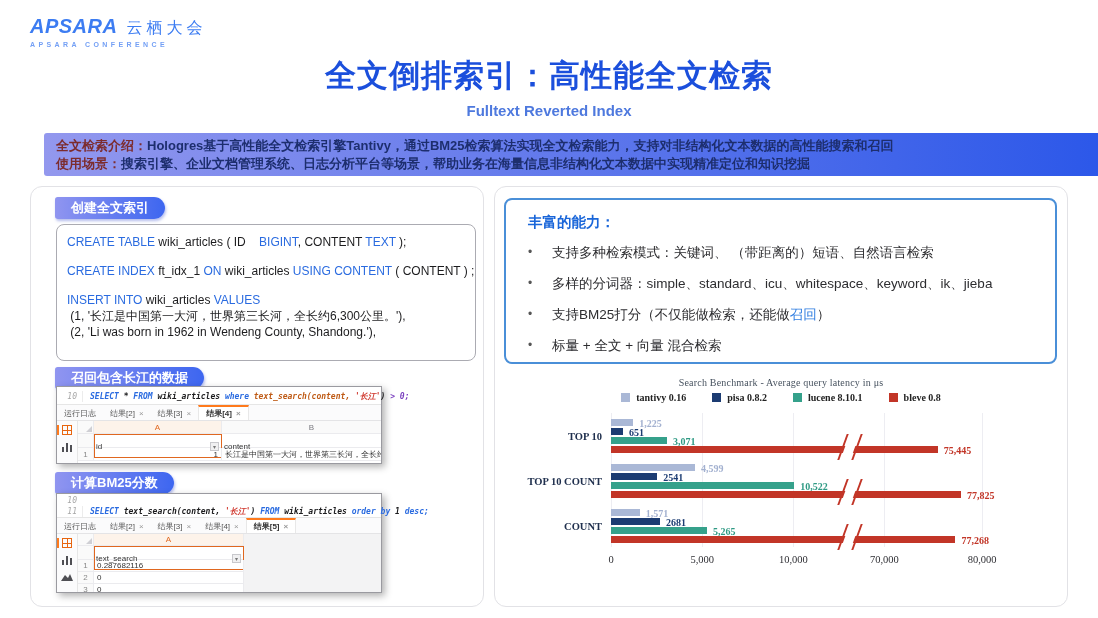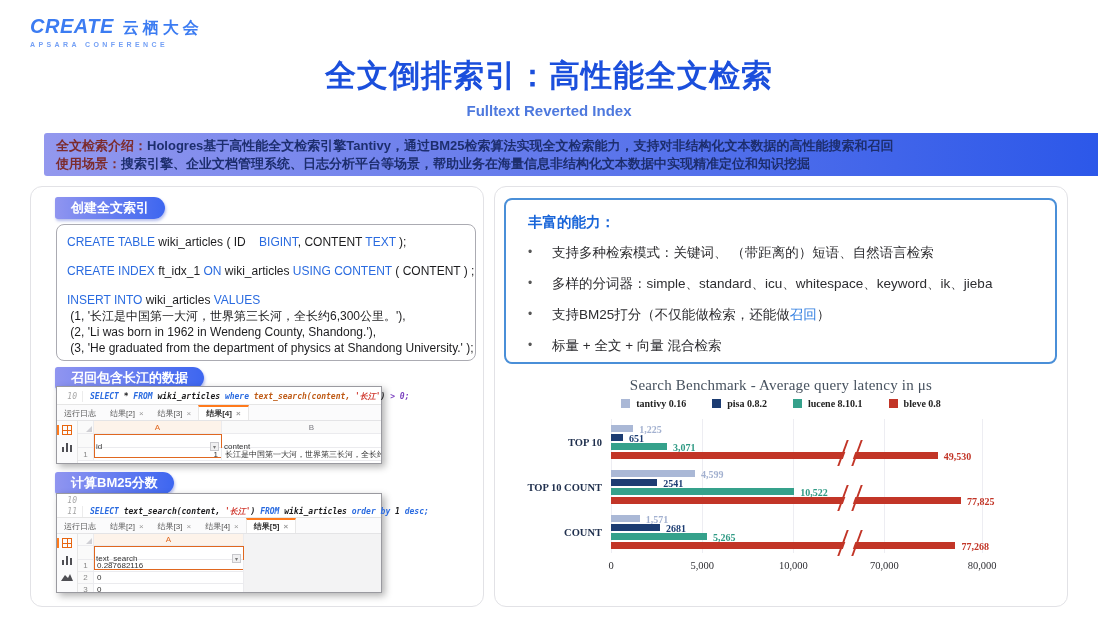--- a/index.html
+++ b/index.html
@@ -3,21 +3,21 @@
 <meta charset="utf-8">
 <style>
   html,body{margin:0;padding:0;background:#fff;}
   .slide{position:relative;width:1098px;height:618px;background:#fff;overflow:hidden;
          font-family:"Liberation Sans","DejaVu Sans",sans-serif;}
 
   
   .logo{position:absolute;left:30px;top:15px;}
   .logo-row{display:flex;align-items:baseline;gap:9px;color:#3c7cf2;}
   .logo-brand{font-size:20px;font-weight:800;font-style:italic;letter-spacing:.5px;}
-  .logo-cn{font-size:16px;font-weight:700;letter-spacing:4px;}
+  .logo-cn{font-size:16px;font-weight:400;letter-spacing:4px;}
   .logo-sub{font-size:7px;letter-spacing:3.4px;color:#74a0f5;margin-top:2px;font-weight:600;}
 
   
   .title{position:absolute;top:55px;left:0;right:0;text-align:center;
          font-size:31px;font-weight:800;color:#1b4fdc;letter-spacing:1px;}
   .subtitle{position:absolute;top:102px;left:0;right:0;text-align:center;
          font-size:15px;color:#4e79de;font-weight:600;}
 
   
   .banner{position:absolute;left:44px;top:133px;width:1066px;height:43px;border-radius:3px;
@@ -92,21 +92,21 @@
   .cap-box{position:absolute;left:9px;top:11px;width:553px;height:166px;border:2px solid #4a8fd8;
            border-radius:8px;background:#fff;box-sizing:border-box;padding:13px 10px 0 22px;}
   .cap-title{color:#1a66d9;font-weight:800;font-size:14.5px;margin-bottom:11px;}
   .cap-bullet{display:flex;font-size:13.5px;color:#2d2d30;margin-bottom:12px;line-height:19px;}
   .cap-dot{width:24px;color:#555;flex:none;font-size:12px;}
   .link{color:#2f7de1;}
 
   
   .chart{position:absolute;left:24px;top:190px;width:524px;height:220px;
          font-family:"Liberation Serif","DejaVu Serif",serif;}
-  .chart-title{text-align:center;font-size:15px;color:#47525f;letter-spacing:.2px;}
+  .chart-title{text-align:center;font-size:10px;color:#47525f;letter-spacing:.2px;}
   .legend{display:flex;justify-content:center;gap:26px;margin-top:4px;font-size:10px;
           font-weight:700;color:#222;align-items:center;}
   .legend-item{display:flex;align-items:center;}
   .sw{width:9px;height:9px;display:inline-block;margin-right:6px;}
   .plot{position:relative;margin:16px 38px 0 92px;height:124px;}
   .gl{position:absolute;top:-6px;bottom:-4px;width:1px;background:#ededf2;}
   .bar-group{position:relative;height:34px;margin-bottom:11px;}
   .cat{position:absolute;right:100%;margin-right:9px;top:50%;transform:translateY(-50%);
        font-weight:700;font-size:10.5px;color:#20304e;white-space:nowrap;}
   .bar-row{position:relative;height:7px;margin-bottom:2px;}
@@ -119,21 +119,21 @@
   .axis{position:relative;height:14px;margin-top:9px;}
   .tick{position:absolute;transform:translateX(-50%);font-size:10.5px;color:#2e2e33;top:0;white-space:nowrap;}
 </style>
 </head>
 <body>
 
 <div class="slide">
 
   <div class="logo">
     <div class="logo-row">
-      <span class="logo-brand">CREATE</span>
+      <span class="logo-brand">APSARA</span>
       <span class="logo-cn">云栖大会</span>
     </div>
     <div class="logo-sub">APSARA CONFERENCE</div>
   </div>
 
   <div class="title">全文倒排索引：高性能全文检索</div>
   <div class="subtitle">Fulltext Reverted Index</div>
 
   <div class="banner">
     <div class="banner-line"><span class="banner-label">全文检索介绍：</span><span>Hologres基于高性能全文检索引擎Tantivy，通过BM25检索算法实现全文检索能力，支持对非结构化文本数据的高性能搜索和召回</span></div>
@@ -141,21 +141,20 @@
   </div>
 
   <div class="card card-left">
     <div class="badge" id="badge1">创建全文索引</div>
     <div class="sql-box" id="sql-box">
         <div class="sql-line"><span class="kw">CREATE TABLE</span><span class="pl"> wiki_articles ( ID    </span><span class="kw">BIGINT</span><span class="pl">, CONTENT </span><span class="kw">TEXT</span><span class="pl"> );</span></div>
         <div class="sql-line gap"><span class="kw">CREATE INDEX</span><span class="pl"> ft_idx_1 </span><span class="kw">ON</span><span class="pl"> wiki_articles </span><span class="kw">USING CONTENT</span><span class="pl"> ( CONTENT ) ;</span></div>
         <div class="sql-line gap"><span class="kw">INSERT INTO</span><span class="pl"> wiki_articles </span><span class="kw">VALUES</span></div>
         <div class="sql-line"><span class="pl"> (1, '长江是中国第一大河，世界第三长河，全长约6,300公里。'),</span></div>
         <div class="sql-line"><span class="pl"> (2, 'Li was born in 1962 in Wendeng County, Shandong.'),</span></div>
-        <div class="sql-line"><span class="pl"> (3, 'He graduated from the department of physics at Shandong University.' );</span></div>
       </div>
 
     <div class="badge" id="badge2">召回包含长江的数据</div>
     <div class="console" id="console1">
         <div class="code-area">
           <div class="code-line">
             <div class="lnum">10</div>
             <div class="code-text"><span class="kw">SELECT</span><span class="pl"> * </span><span class="kw">FROM</span><span class="pl"> wiki_articles </span><span class="kw">where</span><span class="pl"> </span><span class="fn">text_search(content, </span><span class="str">'长江'</span><span class="pl">) </span><span class="op">&gt; 0;</span></div>
           </div>
         </div>
@@ -348,21 +347,21 @@
             <div class="bar-row">
               <div class="bar" style="width: 3.01413%; background: rgb(28, 60, 114);"></div>
               <div class="blab" style="left: calc(3.01413% + 6px); color: rgb(28, 60, 114);">651</div>
             </div>
             <div class="bar-row">
               <div class="bar" style="width: 14.2187%; background: rgb(53, 161, 139);"></div>
               <div class="blab" style="left: calc(14.2187% + 6px); color: rgb(47, 154, 132);">3,071</div>
             </div>
             <div class="bar-row">
               <div class="bar" style="width: 82.9036%; background: rgb(194, 53, 39);"></div>
-              <div class="blab" style="left: calc(82.9036% + 6px); color: rgb(194, 53, 39);">49,530</div>
+              <div class="blab" style="left: calc(82.9036% + 6px); color: rgb(194, 53, 39);">75,445</div>
               <div class="brk">
                 <div class="brk-mask"></div>
                 <div class="brk-line l1"></div>
                 <div class="brk-line l2"></div>
               </div>
             </div>
           </div>
           <div class="bar-group">
             <div class="cat">TOP 10 COUNT</div>
             <div class="bar-row">

